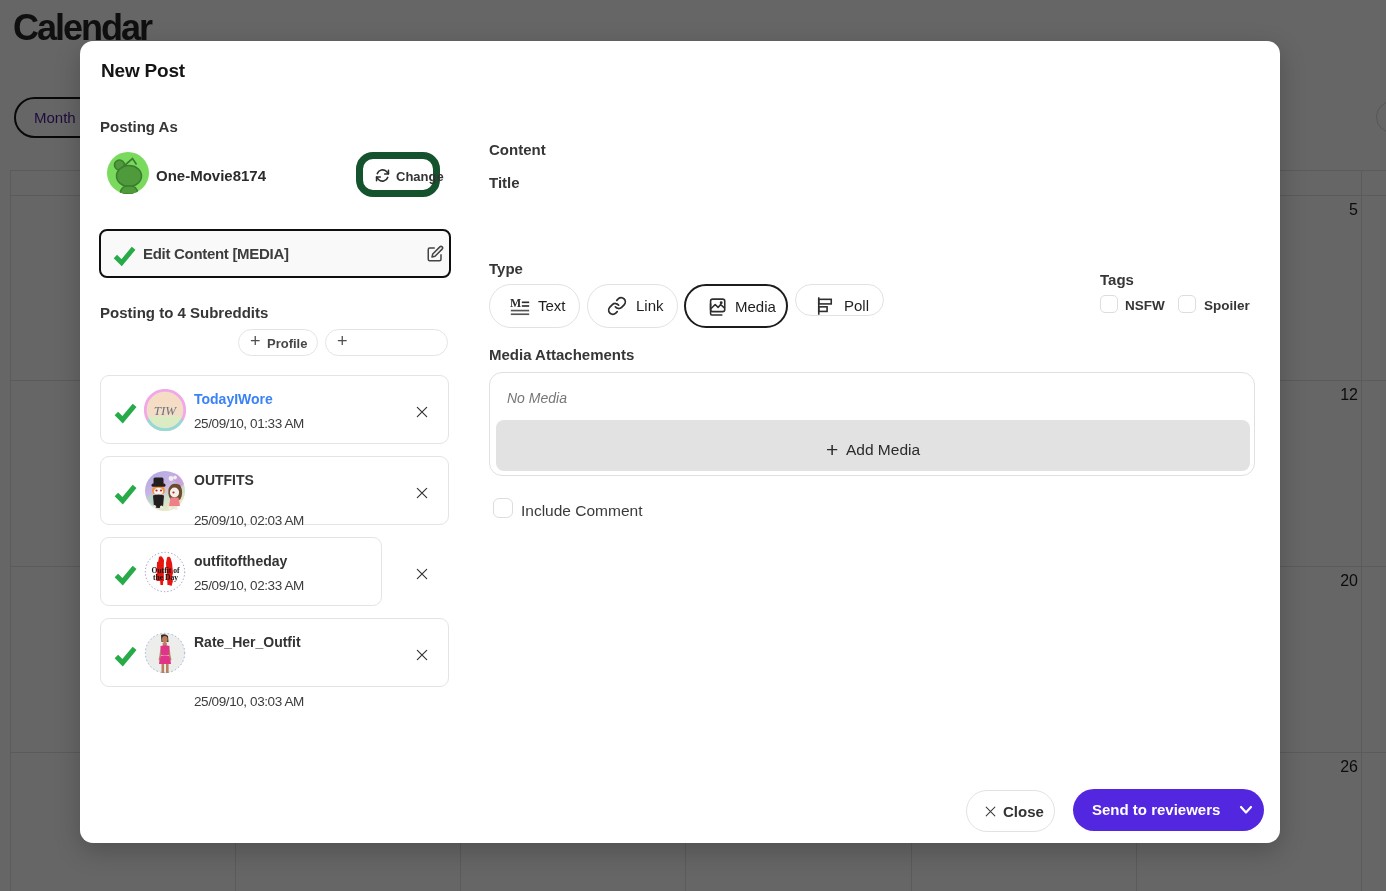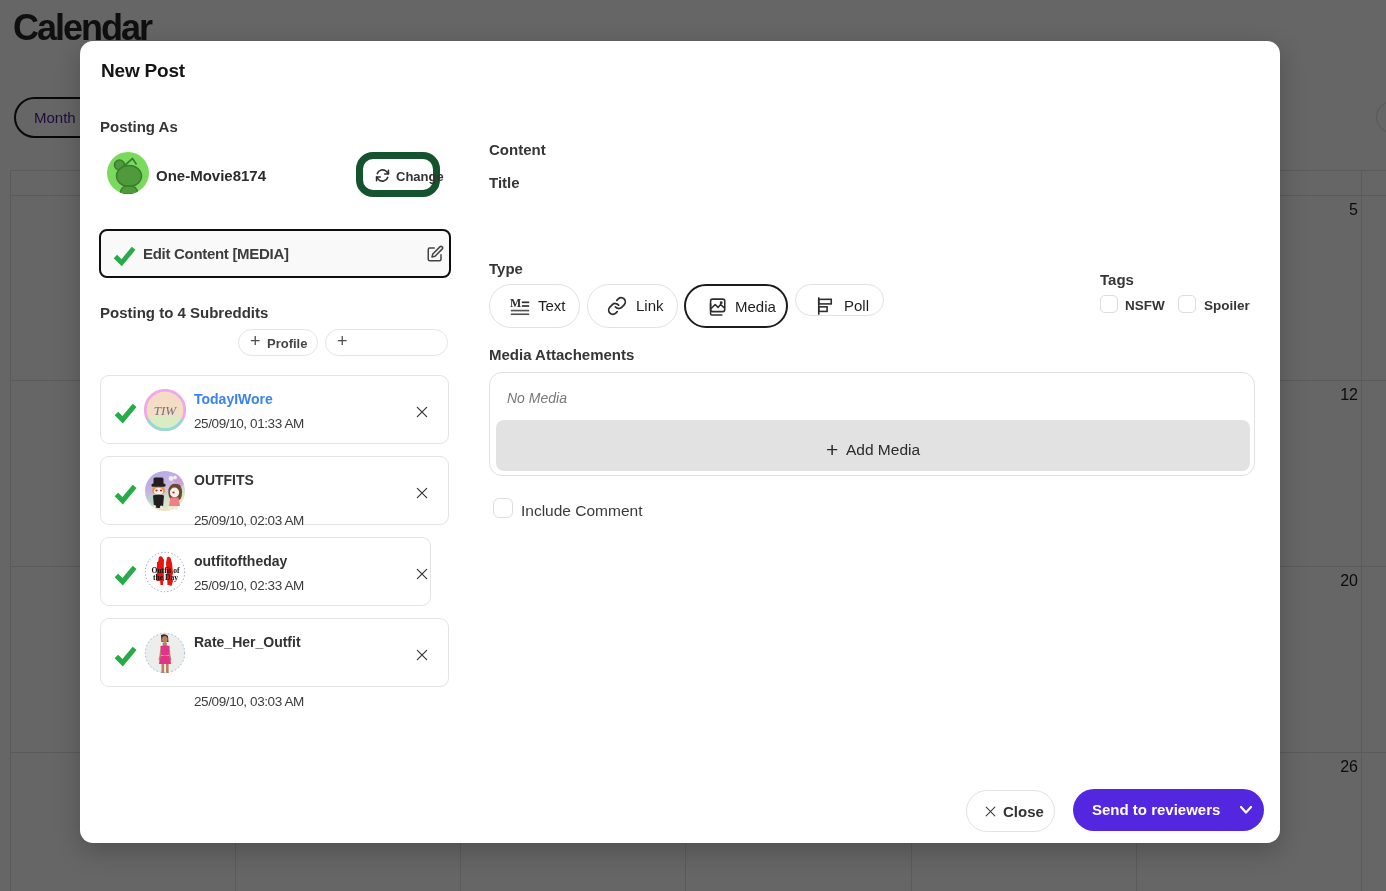--- a/index.html
+++ b/index.html
@@ -220,21 +220,21 @@
             <circle cx="32" cy="38.5" r="1.7" fill="#f0ece8"></circle>
             <circle cx="27" cy="8.5" r="2.4" fill="#efeef2"></circle>
             <circle cx="31" cy="7.5" r="1.9" fill="#efeef2"></circle>
           </svg></div>
         <span class="abs" style="left:93px; top:15px; font-size:14px; font-weight:700; color:#333;">OUTFITS</span>
         <span class="abs" style="left:93px; top:40px; font-size:13.5px; letter-spacing:-0.4px; color:#3c3c3c;margin-top:16px;">25/09/10, 02:03 AM</span>
         <svg class="abs" style="left:314px; top:29px;" width="14" height="14" viewBox="0 0 24 24" fill="none" stroke="#333" stroke-width="2" stroke-linecap="round">
           <path d="M4 4 L20 20 M20 4 L4 20"></path>
         </svg>
       </div>
-      <div class="abs" style="left:20px; top:496px; width:331px; height:69px; border:1px solid #e4e4e4; border-radius:9px; background:#fff;">
+      <div class="abs" style="left:20px; top:496px; width:282px; height:69px; border:1px solid #e4e4e4; border-radius:9px; background:#fff;">
         <svg class="abs" style="left:13px; top:25px;" width="23" height="23" viewBox="0 0 24 24" fill="none" stroke="#27ab49" stroke-width="5.2" stroke-linecap="butt" stroke-linejoin="miter">
           <path d="M2.5 13 L9 19.5 L21.5 4.5"></path>
         </svg>
         <div class="abs" style="left:43px; top:13px; width:42px; height:42px;"><svg width="42" height="42" viewBox="0 0 42 42">
             <circle cx="21" cy="21" r="20" fill="#fdfdfd"></circle>
             <circle cx="21" cy="21" r="19.7" fill="none" stroke="#7a7ab8" stroke-width="0.8" stroke-dasharray="1.2 2.2"></circle>
             <path d="M15 6 Q17 4.5 18.5 6.5 L20 9 L19 34 L16.5 34 L14 12 Z" fill="#e8150f"></path>
             <path d="M13 11 L19 10 L20 30 L12.5 30 Z" fill="#e8150f"></path>
             <path d="M23 6.5 Q25 5 26.5 7 L28 12 L29 22 L26 34 L23.5 34 L22 12 Z" fill="#e8150f"></path>
             <path d="M25 22 L29 30 L27.5 35 L25 34 Z" fill="#e8150f"></path>

